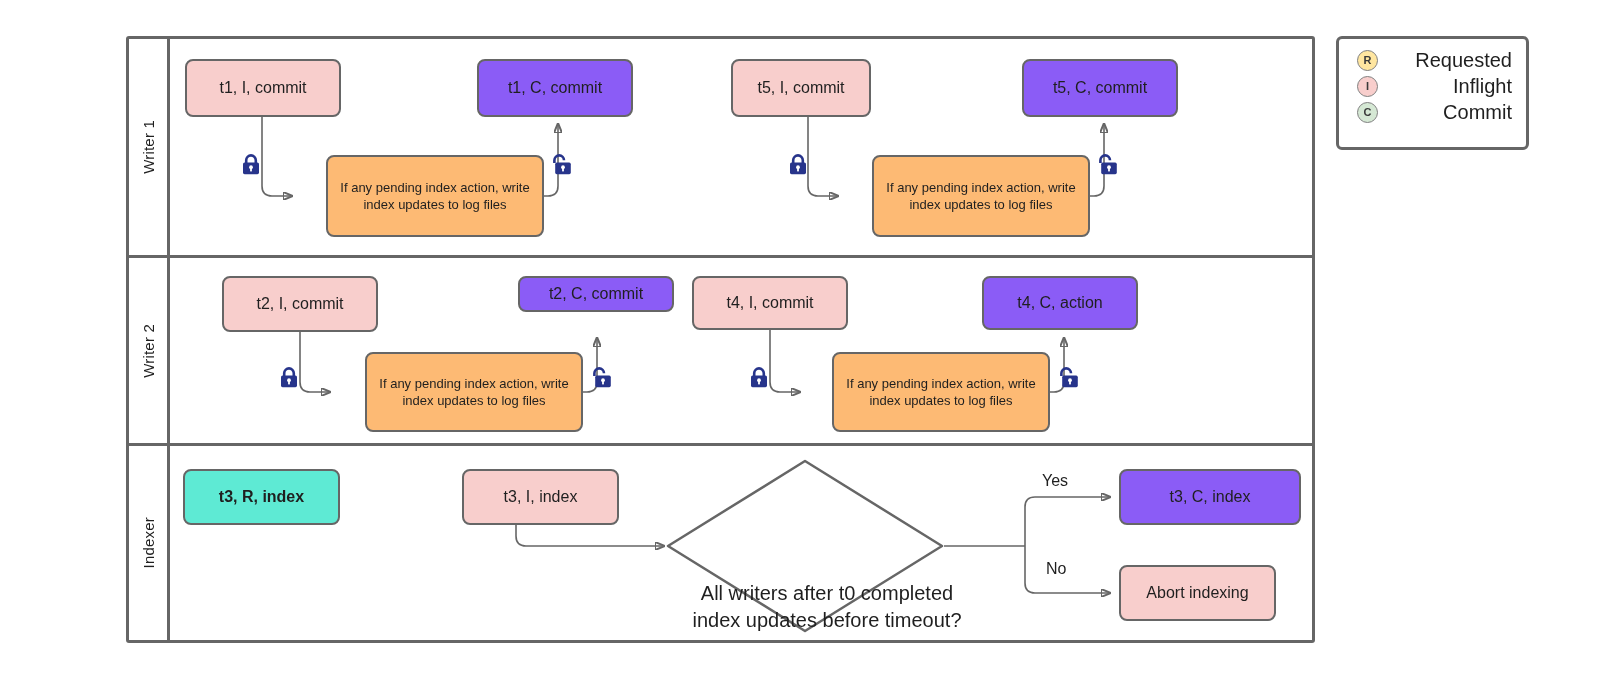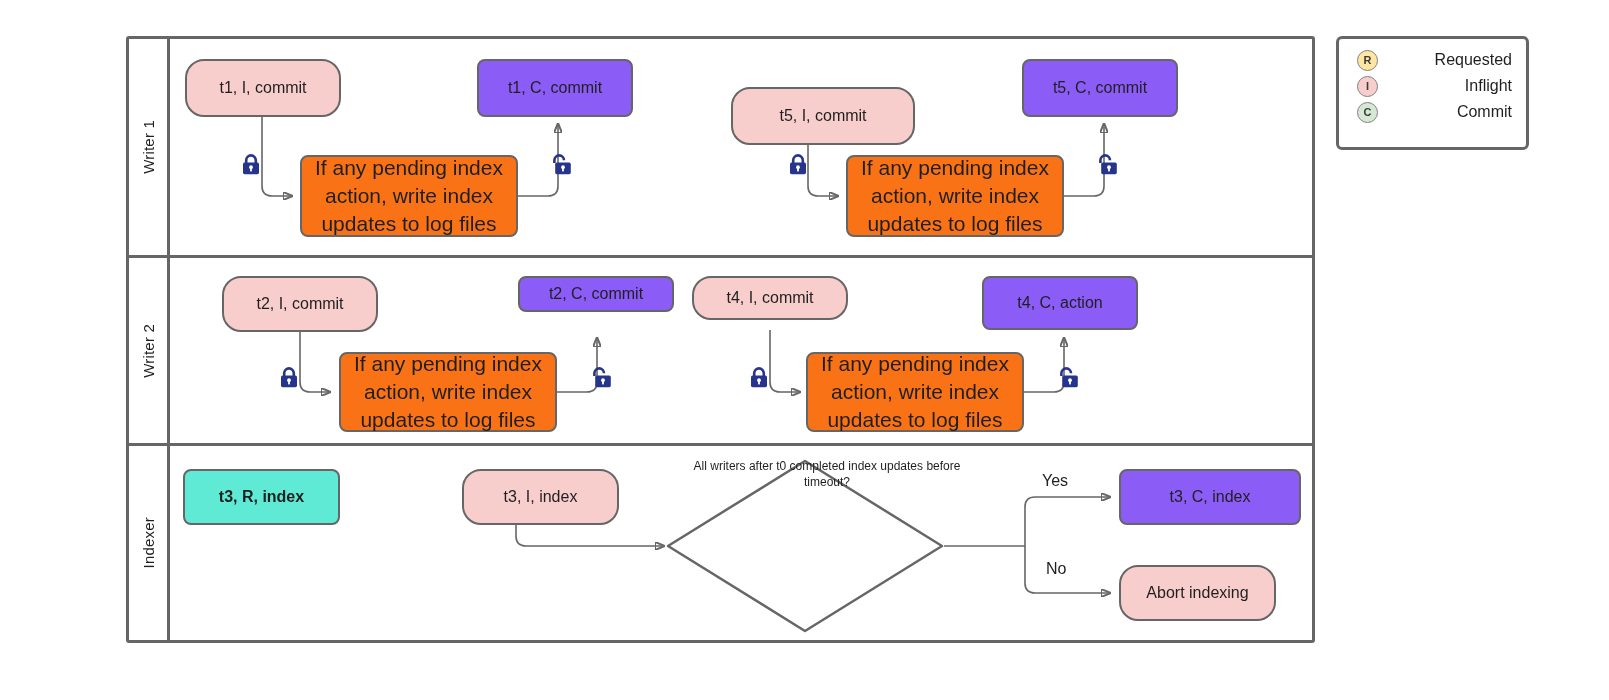--- a/index.html
+++ b/index.html
@@ -50,33 +50,33 @@
     box-sizing:border-box;
     border:2px solid #666666;
     border-radius:8px;
     display:flex;align-items:center;justify-content:center;
     text-align:center;
     font-size:16px;
     line-height:1.32;
     color:#1f1f1f;
     padding:2px 6px;
   }
-  .node.pink{background:#f8cecc;border-radius:19px;}
+  .node.pink{background:#f8cecc;}
   .node.green{background:#8b5cf6;}
   .node.yellow{background:#5eead4;font-weight:bold;}
-  .node.plain{background:#f97316;font-size:21px;}
+  .node.plain{background:#fdba74;font-size:13px;margin-left:26px;}
 
   
   .diamond-wrap{position:absolute;}
   .diamond-wrap svg{position:absolute;left:0;top:0;overflow:visible;}
   .diamond-label{
     position:absolute;left:0;top:0;
     width:100%;height:100%;
-    display:flex;align-items:flex-start;justify-content:center;
-    text-align:center;font-size:12px;line-height:1.34;color:#1f1f1f;
+    display:flex;align-items:flex-end;justify-content:center;
+    text-align:center;font-size:20px;line-height:1.34;color:#1f1f1f;
     pointer-events:none;
   }
 
   
   .edges{position:absolute;left:0;top:0;width:1609px;height:700px;overflow:visible;pointer-events:none;}
   .edges path,.edges line{fill:none;stroke:#666666;stroke-width:2;}
   .edges .thin{stroke-width:1.6;}
   .edge-label{
     position:absolute;font-size:16px;color:#1f1f1f;white-space:nowrap;
   }
@@ -98,21 +98,21 @@
   }
   .legend-chip{
     width:19px;height:19px;border-radius:50%;
     border:1.6px solid #808080;
     display:flex;align-items:center;justify-content:center;
     font-size:11px;font-weight:bold;color:#3a3a3a;flex:0 0 auto;
   }
   .chip-r{background:#ffe6a0;}
   .chip-i{background:#f8cecc;}
   .chip-c{background:#d5e8d4;}
-  .legend-text{flex:1 1 auto;text-align:right;font-size:16px;color:#1f1f1f;}
+  .legend-text{flex:1 1 auto;text-align:right;font-size:20px;color:#1f1f1f;}
 </style>
 </head>
 <body>
 
 <div id="stage">
 
   <div class="pool">
 
     <div class="lane" style="top:0;height:219px;">
       <div class="lane-head">
@@ -163,21 +163,21 @@
   </svg>
 
   <div class="node pink" style="left:185px;top:59px;width:156px;height:58px;">
     <span>t1, I, commit</span>
   </div>
 
   <div class="node green" style="left:477px;top:59px;width:156px;height:58px;">
     <span>t1, C, commit</span>
   </div>
 
-  <div class="node pink" style="left:731px;top:59px;width:184px;height:58px;margin-top:28px;">
+  <div class="node pink" style="left:731px;top:59px;width:140px;height:58px;">
     <span>t5, I, commit</span>
   </div>
 
   <div class="node green" style="left:1022px;top:59px;width:156px;height:58px;">
     <span>t5, C, commit</span>
   </div>
 
   <div class="node plain" style="left:300px;top:155px;width:218px;height:82px;">
     <span>If any pending index action, write index updates to log files</span>
   </div>
@@ -187,21 +187,21 @@
   </div>
 
   <div class="node pink" style="left:222px;top:276px;width:156px;height:56px;">
     <span>t2, I, commit</span>
   </div>
 
   <div class="node green" style="left:518px;top:276px;width:156px;height:36px;">
     <span>t2, C, commit</span>
   </div>
 
-  <div class="node pink" style="left:692px;top:276px;width:156px;height:44px;">
+  <div class="node pink" style="left:692px;top:276px;width:156px;height:54px;">
     <span>t4, I, commit</span>
   </div>
 
   <div class="node green" style="left:982px;top:276px;width:156px;height:54px;">
     <span>t4, C, action</span>
   </div>
 
   <div class="node plain" style="left:339px;top:352px;width:218px;height:80px;">
     <span>If any pending index action, write index updates to log files</span>
   </div>

